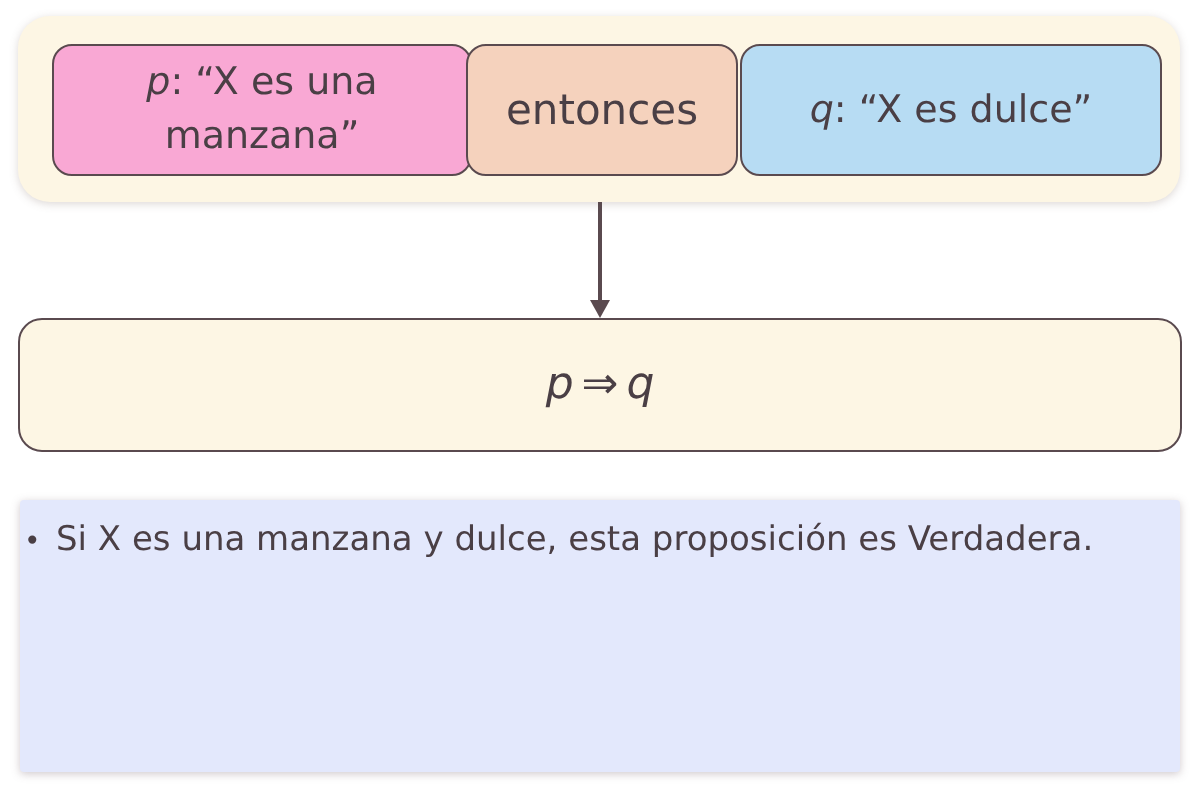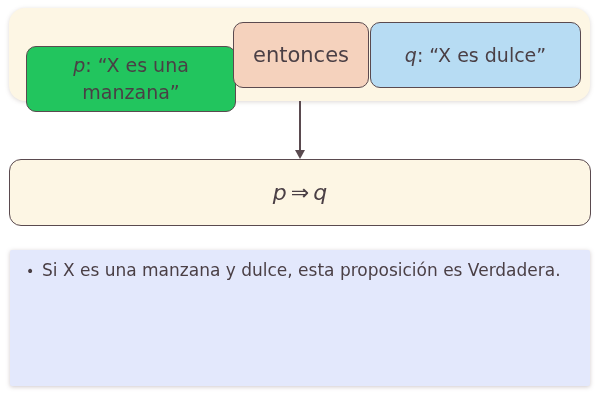--- a/index.html
+++ b/index.html
@@ -10,21 +10,21 @@
       position: absolute; left: 9px; top: 8px; width: 581px; height: 93px;
       background: #fdf6e4; border-radius: 16px;
       box-shadow: 0 1px 4px rgba(120,100,90,0.25);
     }
     .term {
       position: absolute; top: 22px; height: 66px;
       border: 1.5px solid #5a4a4f; border-radius: 10px;
       display: flex; align-items: center; justify-content: center; text-align: center;
       font-size: 19px; line-height: 27px; color: #4a3f45;
     }
-    .term.p { left: 26px; width: 210px; background: #22c55e; margin-top: 24px; }
+    .term.p { left: 26px; width: 210px; background: #f9a8d4; }
     .term.conn { left: 233px; width: 136px; background: #f5d2bd; font-size: 21px; }
     .term.q { left: 370px; width: 211px; background: #b7dcf3; }
     .term i, .result i { font-style: italic; }
 
     .arrow-line {
       position: absolute; left: 299px; top: 101px; width: 2px; height: 50px; background: #5a4a4f;
     }
     .arrow-head {
       position: absolute; left: 295px; top: 150px; width: 0; height: 0;
       border-left: 5px solid transparent; border-right: 5px solid transparent;
@@ -35,21 +35,21 @@
       position: absolute; left: 9px; top: 159px; width: 582px; height: 67px;
       background: #fdf6e4; border: 1.5px solid #5a4a4f; border-radius: 12px;
       display: flex; align-items: center; justify-content: center;
       font-size: 22px; color: #4a3f45;
     }
 
     .notes {
       position: absolute; left: 10px; top: 250px; width: 580px; height: 136px;
       background: #e3e8fc; border-radius: 2px;
       box-shadow: 0 1px 4px rgba(120,100,110,0.35);
-      padding: 6px 8px 0 16px;
+      padding: 6px 8px 0 2px;
       font-size: 17px; line-height: 28px; color: #4a3f45;
     }
     .note-line { display: block; white-space: normal; }
     .bullet { display: inline-block; width: 16px; text-align: left; font-size: 14px; }
   </style>
 </head>
 <body>
 
 <div class="outer"></div>
 

